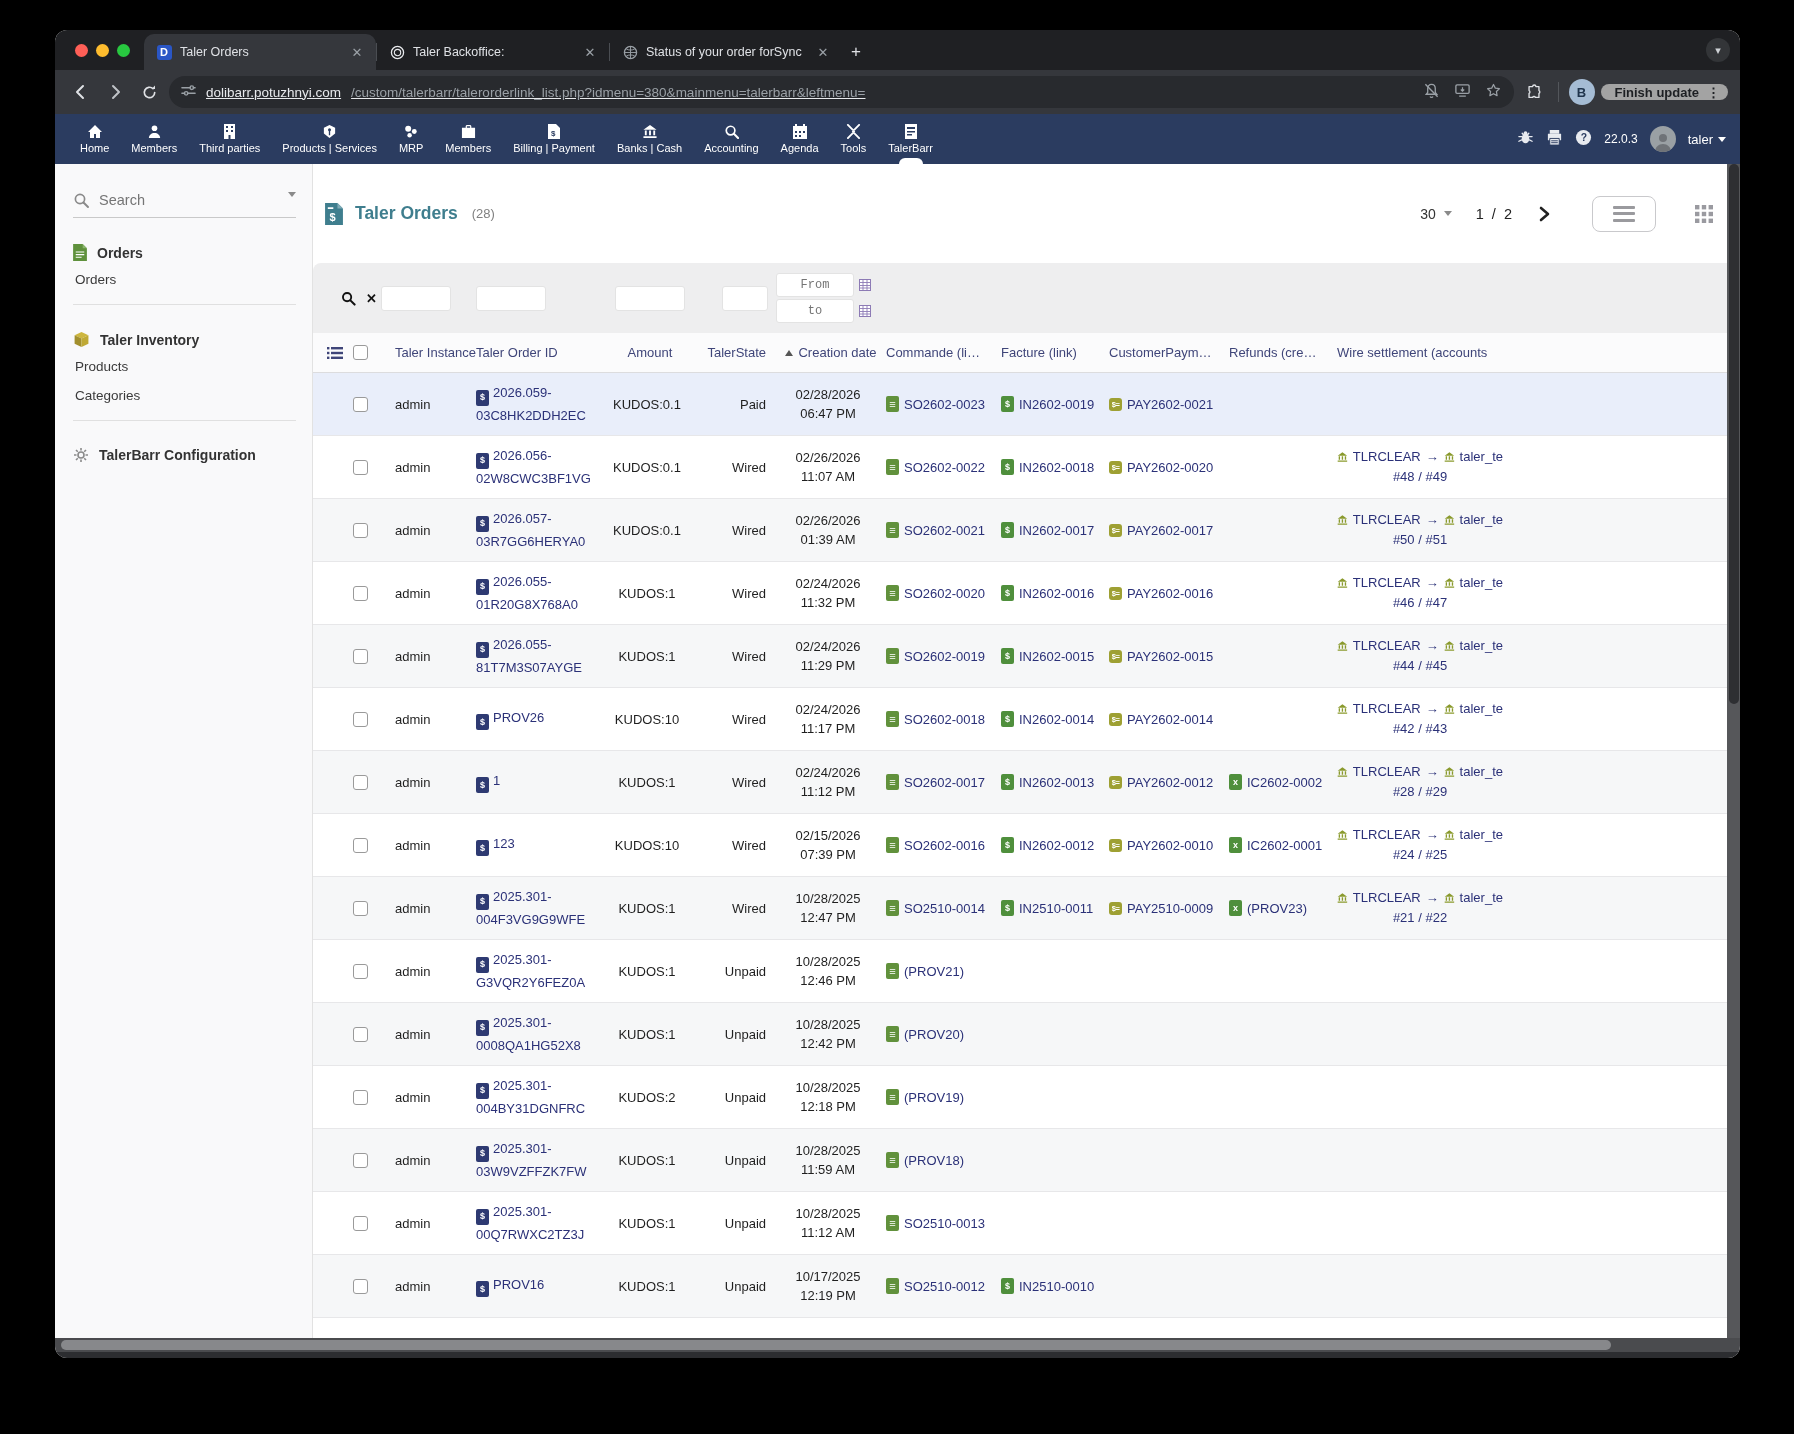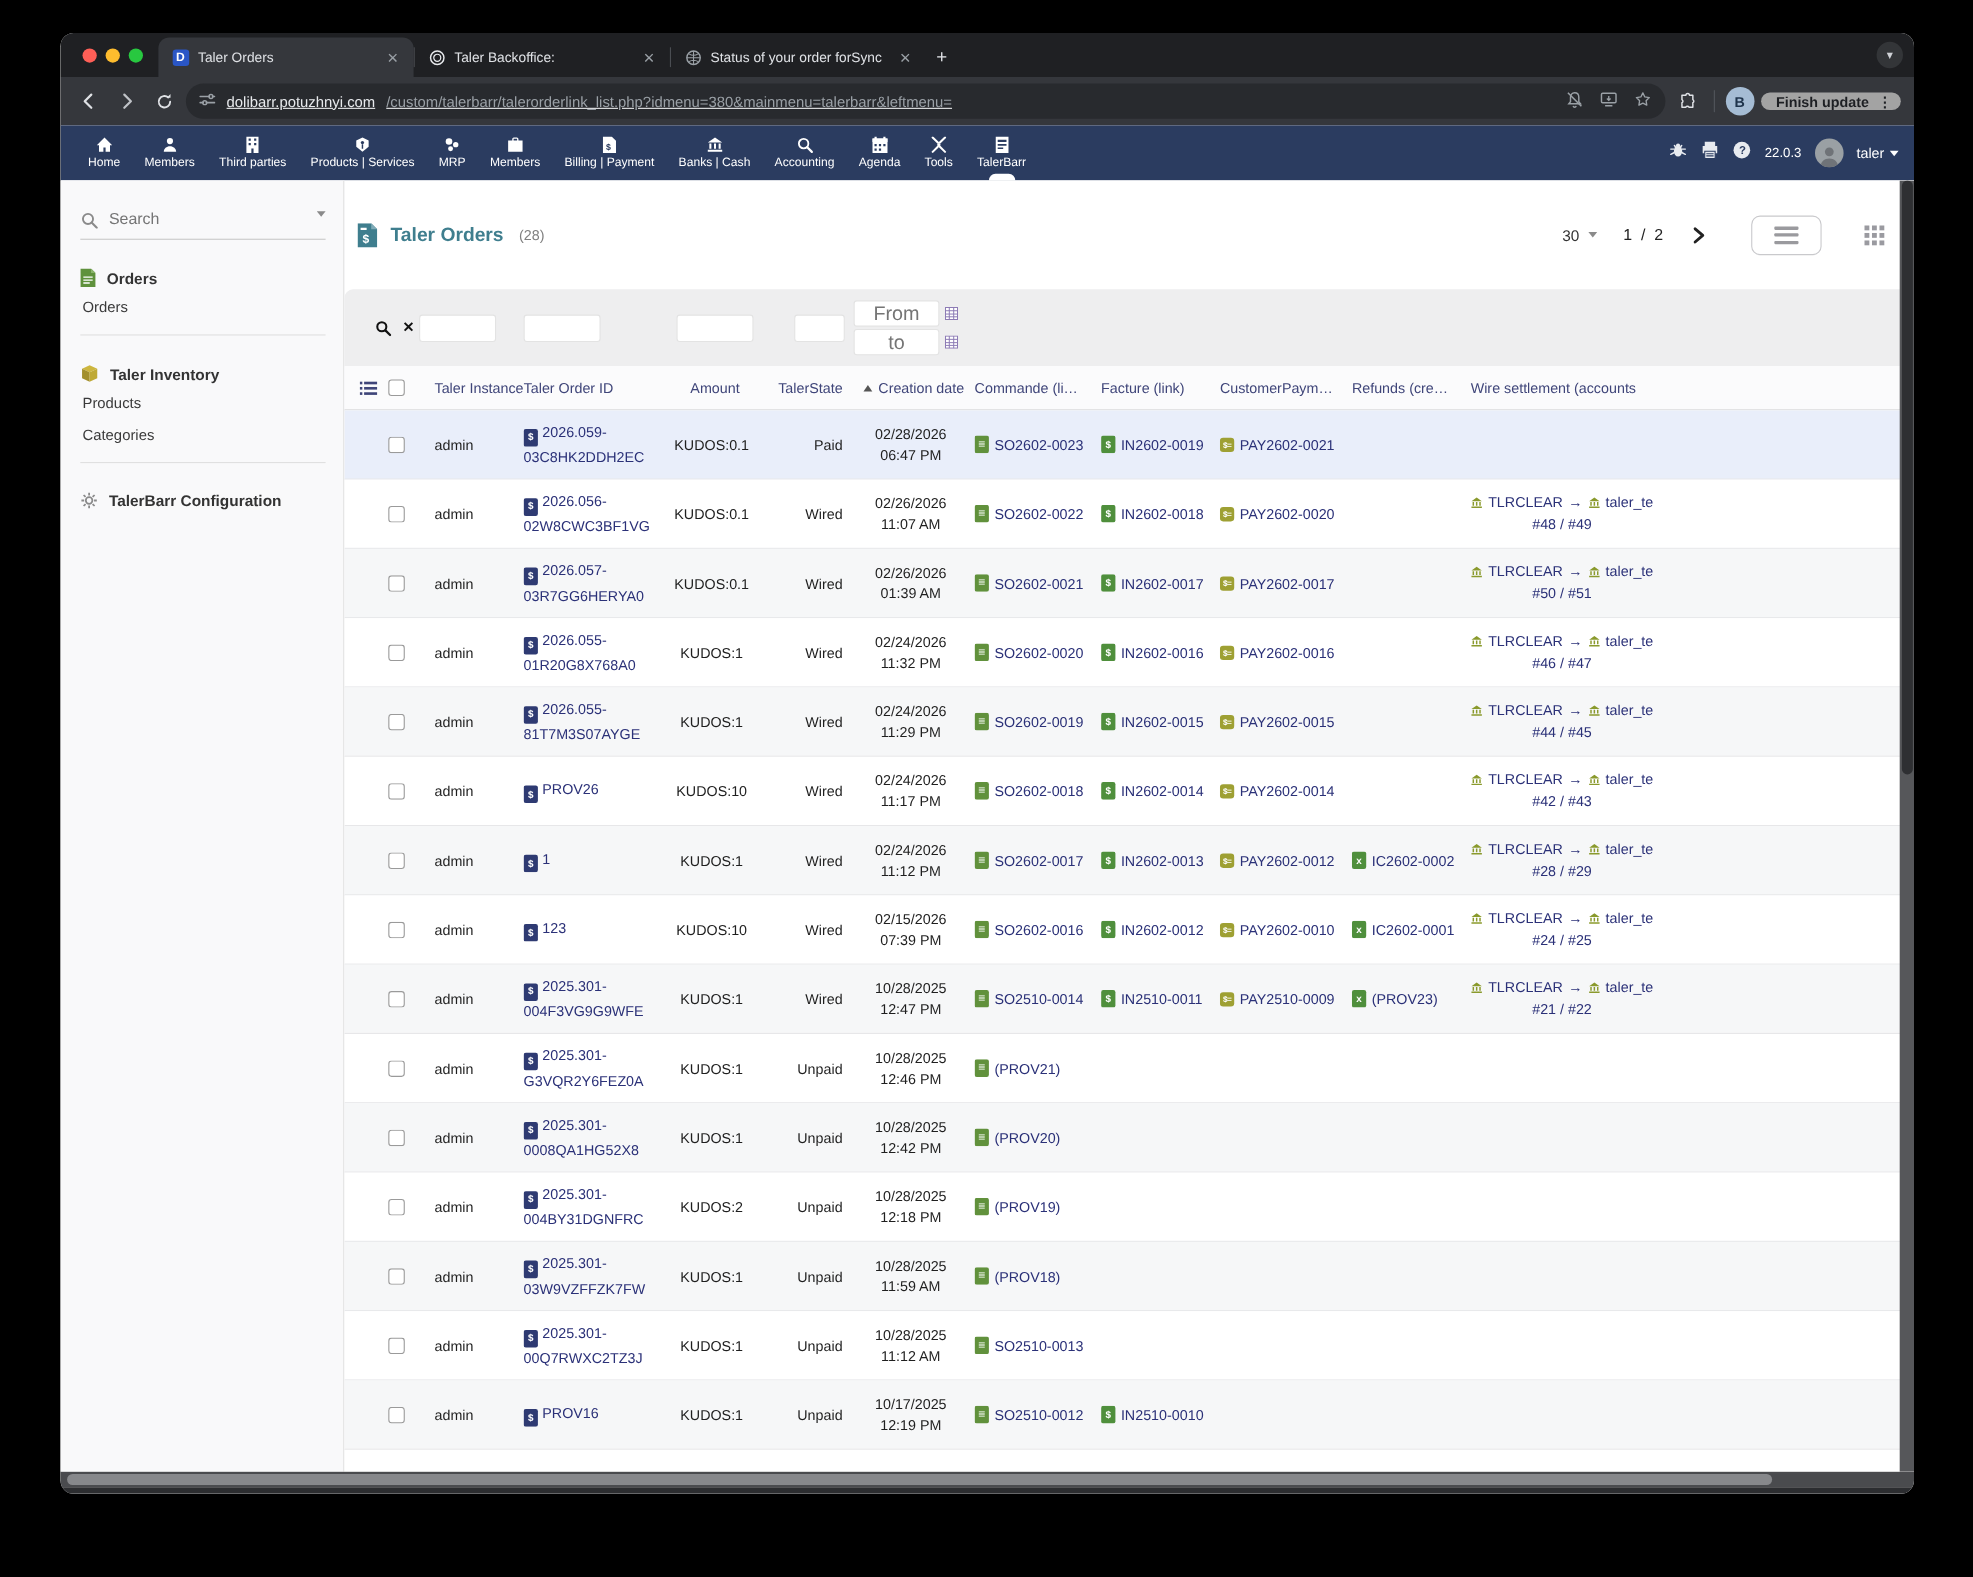--- a/index.html
+++ b/index.html
@@ -109,21 +109,21 @@
   .h-left { white-space:nowrap; overflow:hidden; }
   .h-center { text-align:center; white-space:nowrap; }
   .h-right { text-align:right; padding-right:10px; white-space:nowrap; }
   .sortasc { display:inline-block; width:0; height:0; border-left:4px solid transparent; border-right:4px solid transparent;
              border-bottom:6px solid #555; margin-right:5px; vertical-align:1px; }
   .fin { width:70px; height:25px; border:1px solid #e3e3e3; border-radius:3px; background:#fff; outline:none; padding:0 5px; font-family:inherit; }
   .fin.narrow { width:46px; }
   .fdate { display:flex; flex-direction:column; gap:2px; }
   .fdate .drow { display:flex; align-items:center; gap:5px; }
   .fdate input { width:78px; height:24px; border:1px solid #e3e3e3; border-radius:3px; text-align:center;
-                 color:#0369a1; font-size:18px; outline:none; font-family:Liberation Sans, sans-serif; background:#fff; }
+                 color:#0369a1; font-size:12px; outline:none; font-family:Liberation Mono, monospace; background:#fff; }
   .filtericons { display:flex; align-items:center; gap:10px; padding-left:16px; }
   .xglyph::before { content:"\2715"; font-weight:bold; color:#111; font-size:13px; }
 
   
   .pg { position:relative; display:inline-flex; align-items:center; justify-content:center;
         width:13px; height:16px; border-radius:2px; color:#fff; flex:none;
         font-size:9px; font-weight:bold; }
   .pg.navy{background:#2e3a72}.pg.green{background:#61913c}.pg.green2{background:#4f8f3c}
   .pg.olive{background:#9ea033; height:13px; border-radius:3px;}
   .pg.dollar::before{content:"$"}

